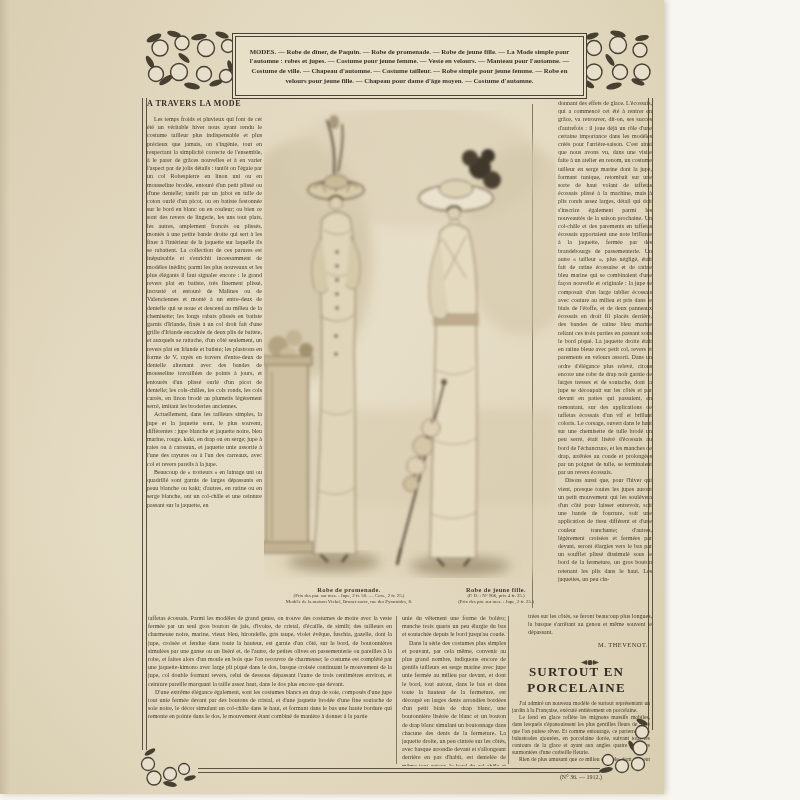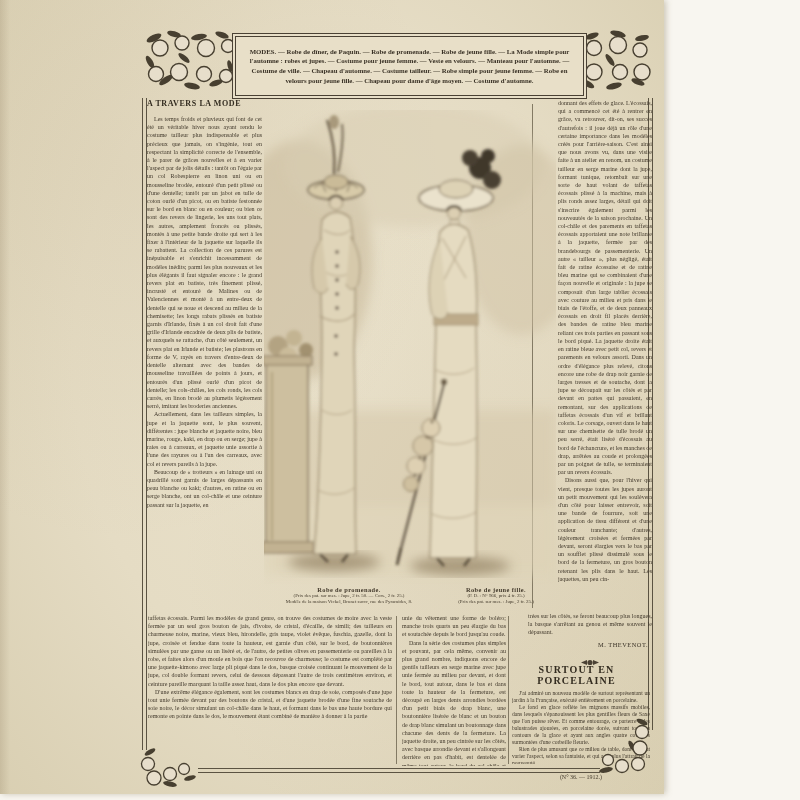--- a/index.html
+++ b/index.html
@@ -35,21 +35,21 @@
   .bodytext p{margin:0;text-indent:7px;}
   .bodytext p.cont{text-indent:0;}
   .col-right{position:absolute;left:558px;top:99px;width:94px;height:513px;overflow:hidden;}
   .bottom-a{position:absolute;left:148px;top:614px;width:244px;height:152px;overflow:hidden;}
   .bottom-b{position:absolute;left:402px;top:614px;width:104px;height:152px;overflow:hidden;}
   .bottom-c{position:absolute;left:528px;top:612px;width:124px;height:30px;overflow:hidden;}
   .signature{position:absolute;left:528px;top:641px;width:120px;font-size:6.4px;letter-spacing:.5px;
     color:#3a3226;text-align:right;}
   .fleuron{position:absolute;left:528px;top:653px;width:124px;text-align:center;}
   .surtout{position:absolute;left:512px;top:664px;width:138px;height:100px;overflow:hidden;}
-  .surtout .heading{font-size:10px;letter-spacing:1.2px;margin:0 9px 4px 0;}
+  .surtout .heading{font-size:13px;letter-spacing:1.2px;margin:0 9px 4px 0;}
   .surtout .bodytext{font-size:5.6px;line-height:7px;}
   .footer{position:absolute;left:512px;top:774px;width:138px;text-align:center;
     font-size:6px;color:#453c2e;}
   
   .illustration{position:absolute;left:264px;top:110px;width:292px;height:474px;}
   .caption{position:absolute;top:586px;text-align:center;color:#443b2d;}
   .cap-left{left:270px;width:158px;}
   .cap-right{left:430px;width:132px;}
   .cap-title{font-size:6.4px;font-weight:bold;letter-spacing:.4px;}
   .cap-sub{font-size:4.9px;line-height:6.4px;}

